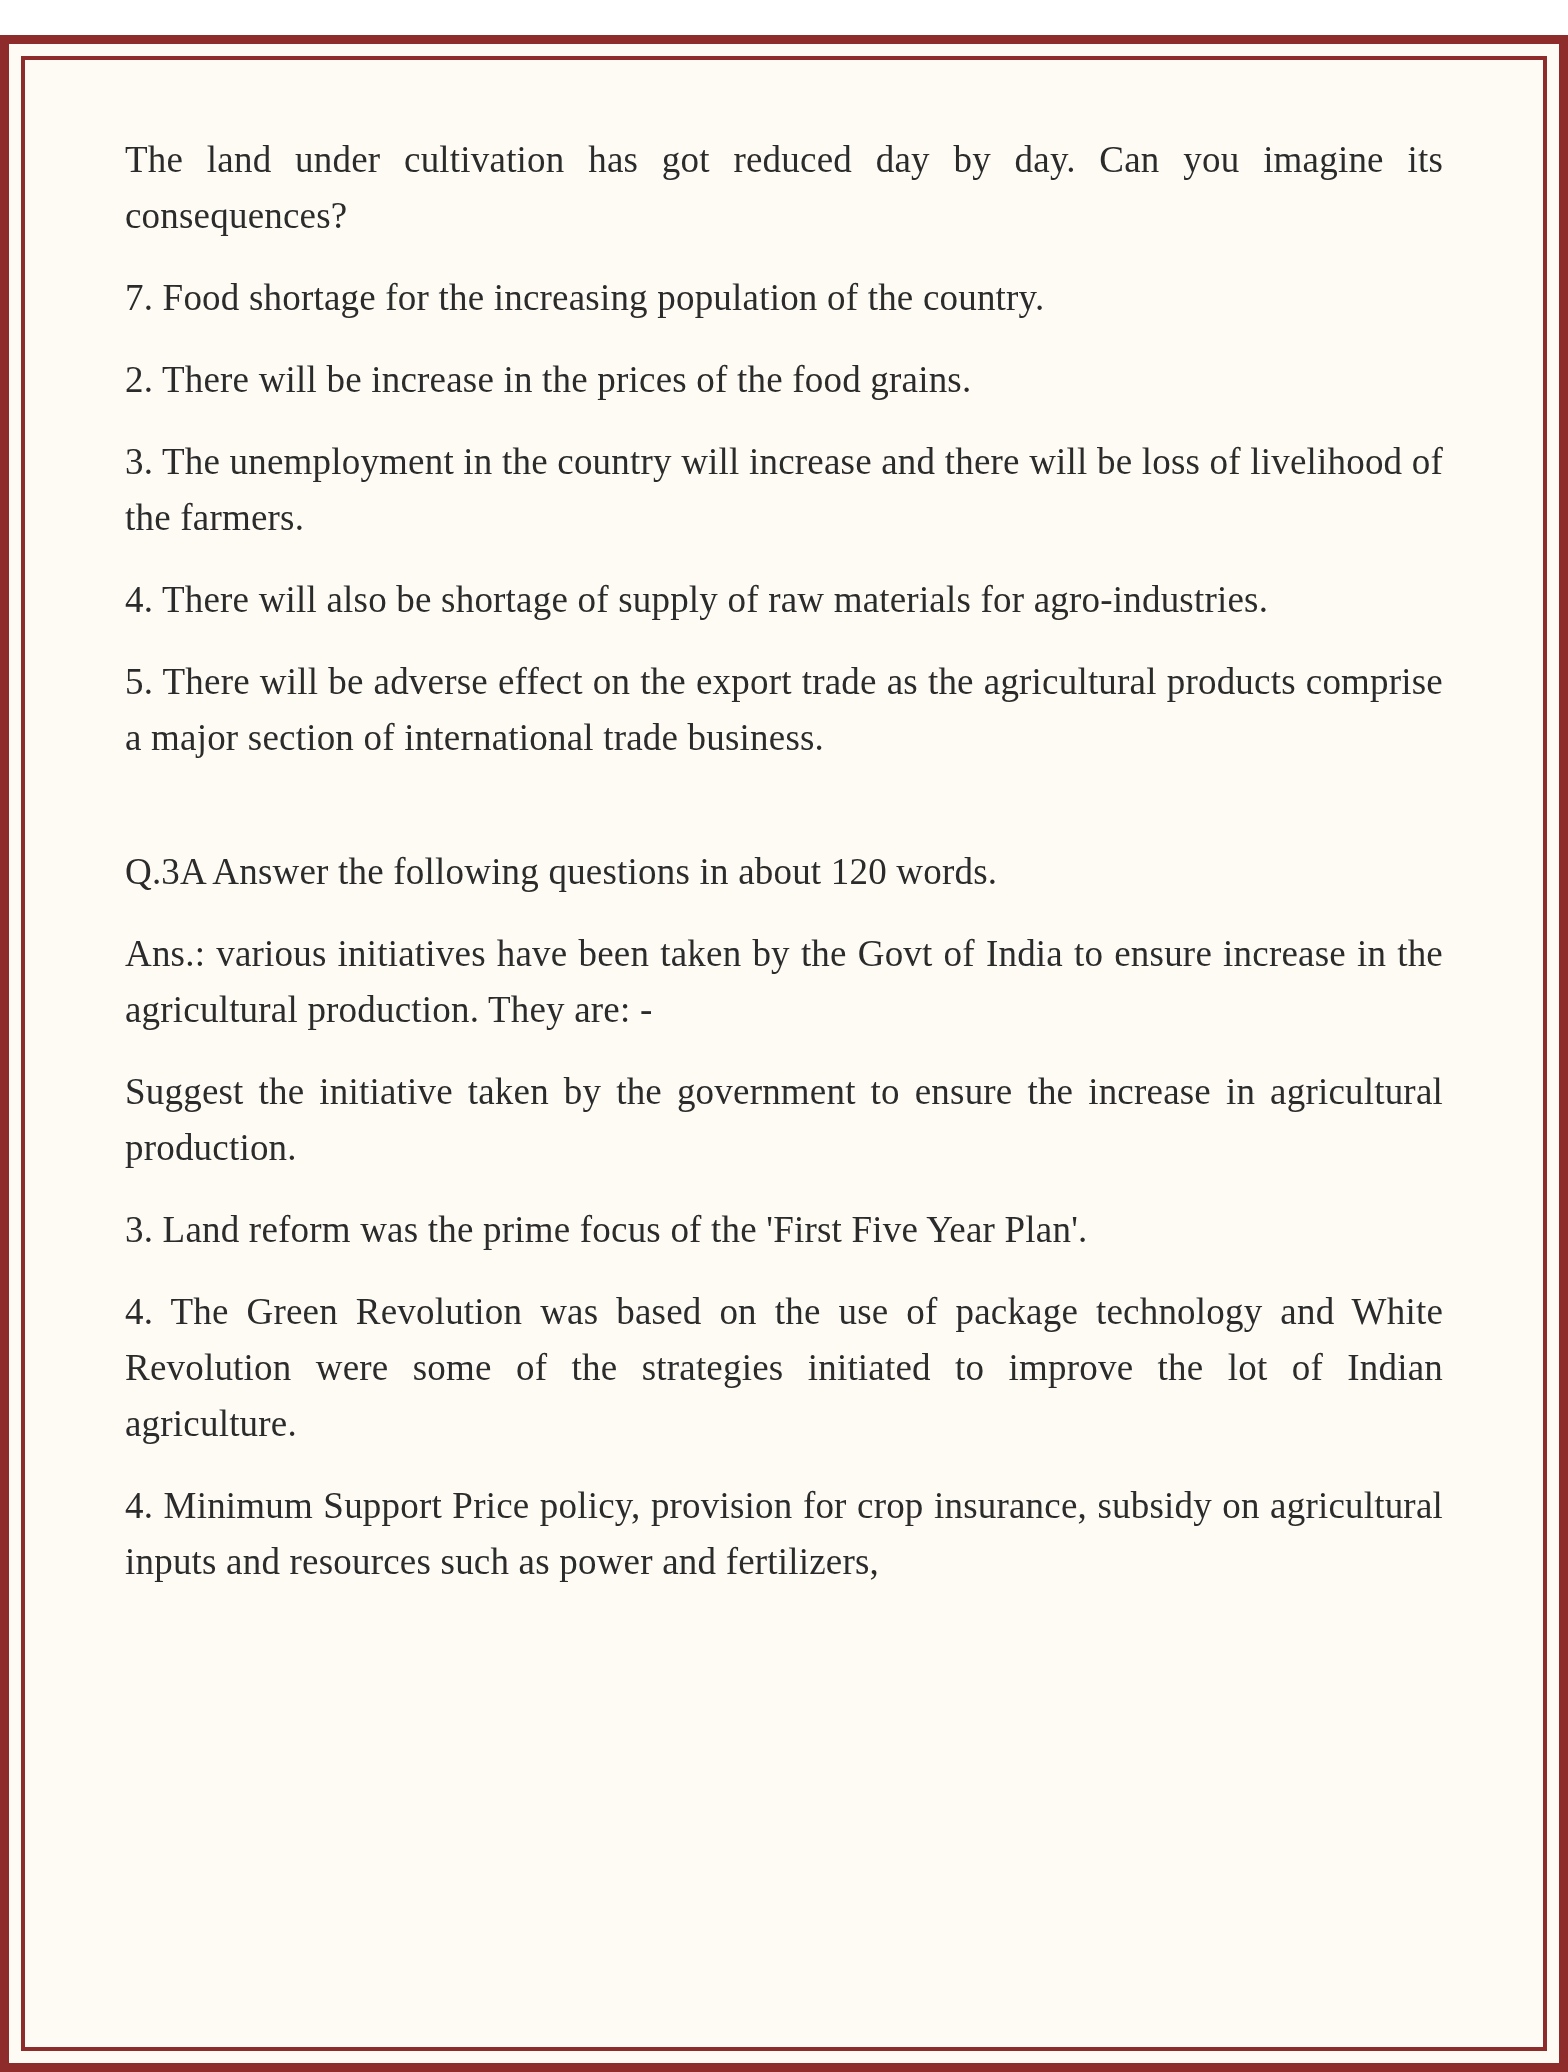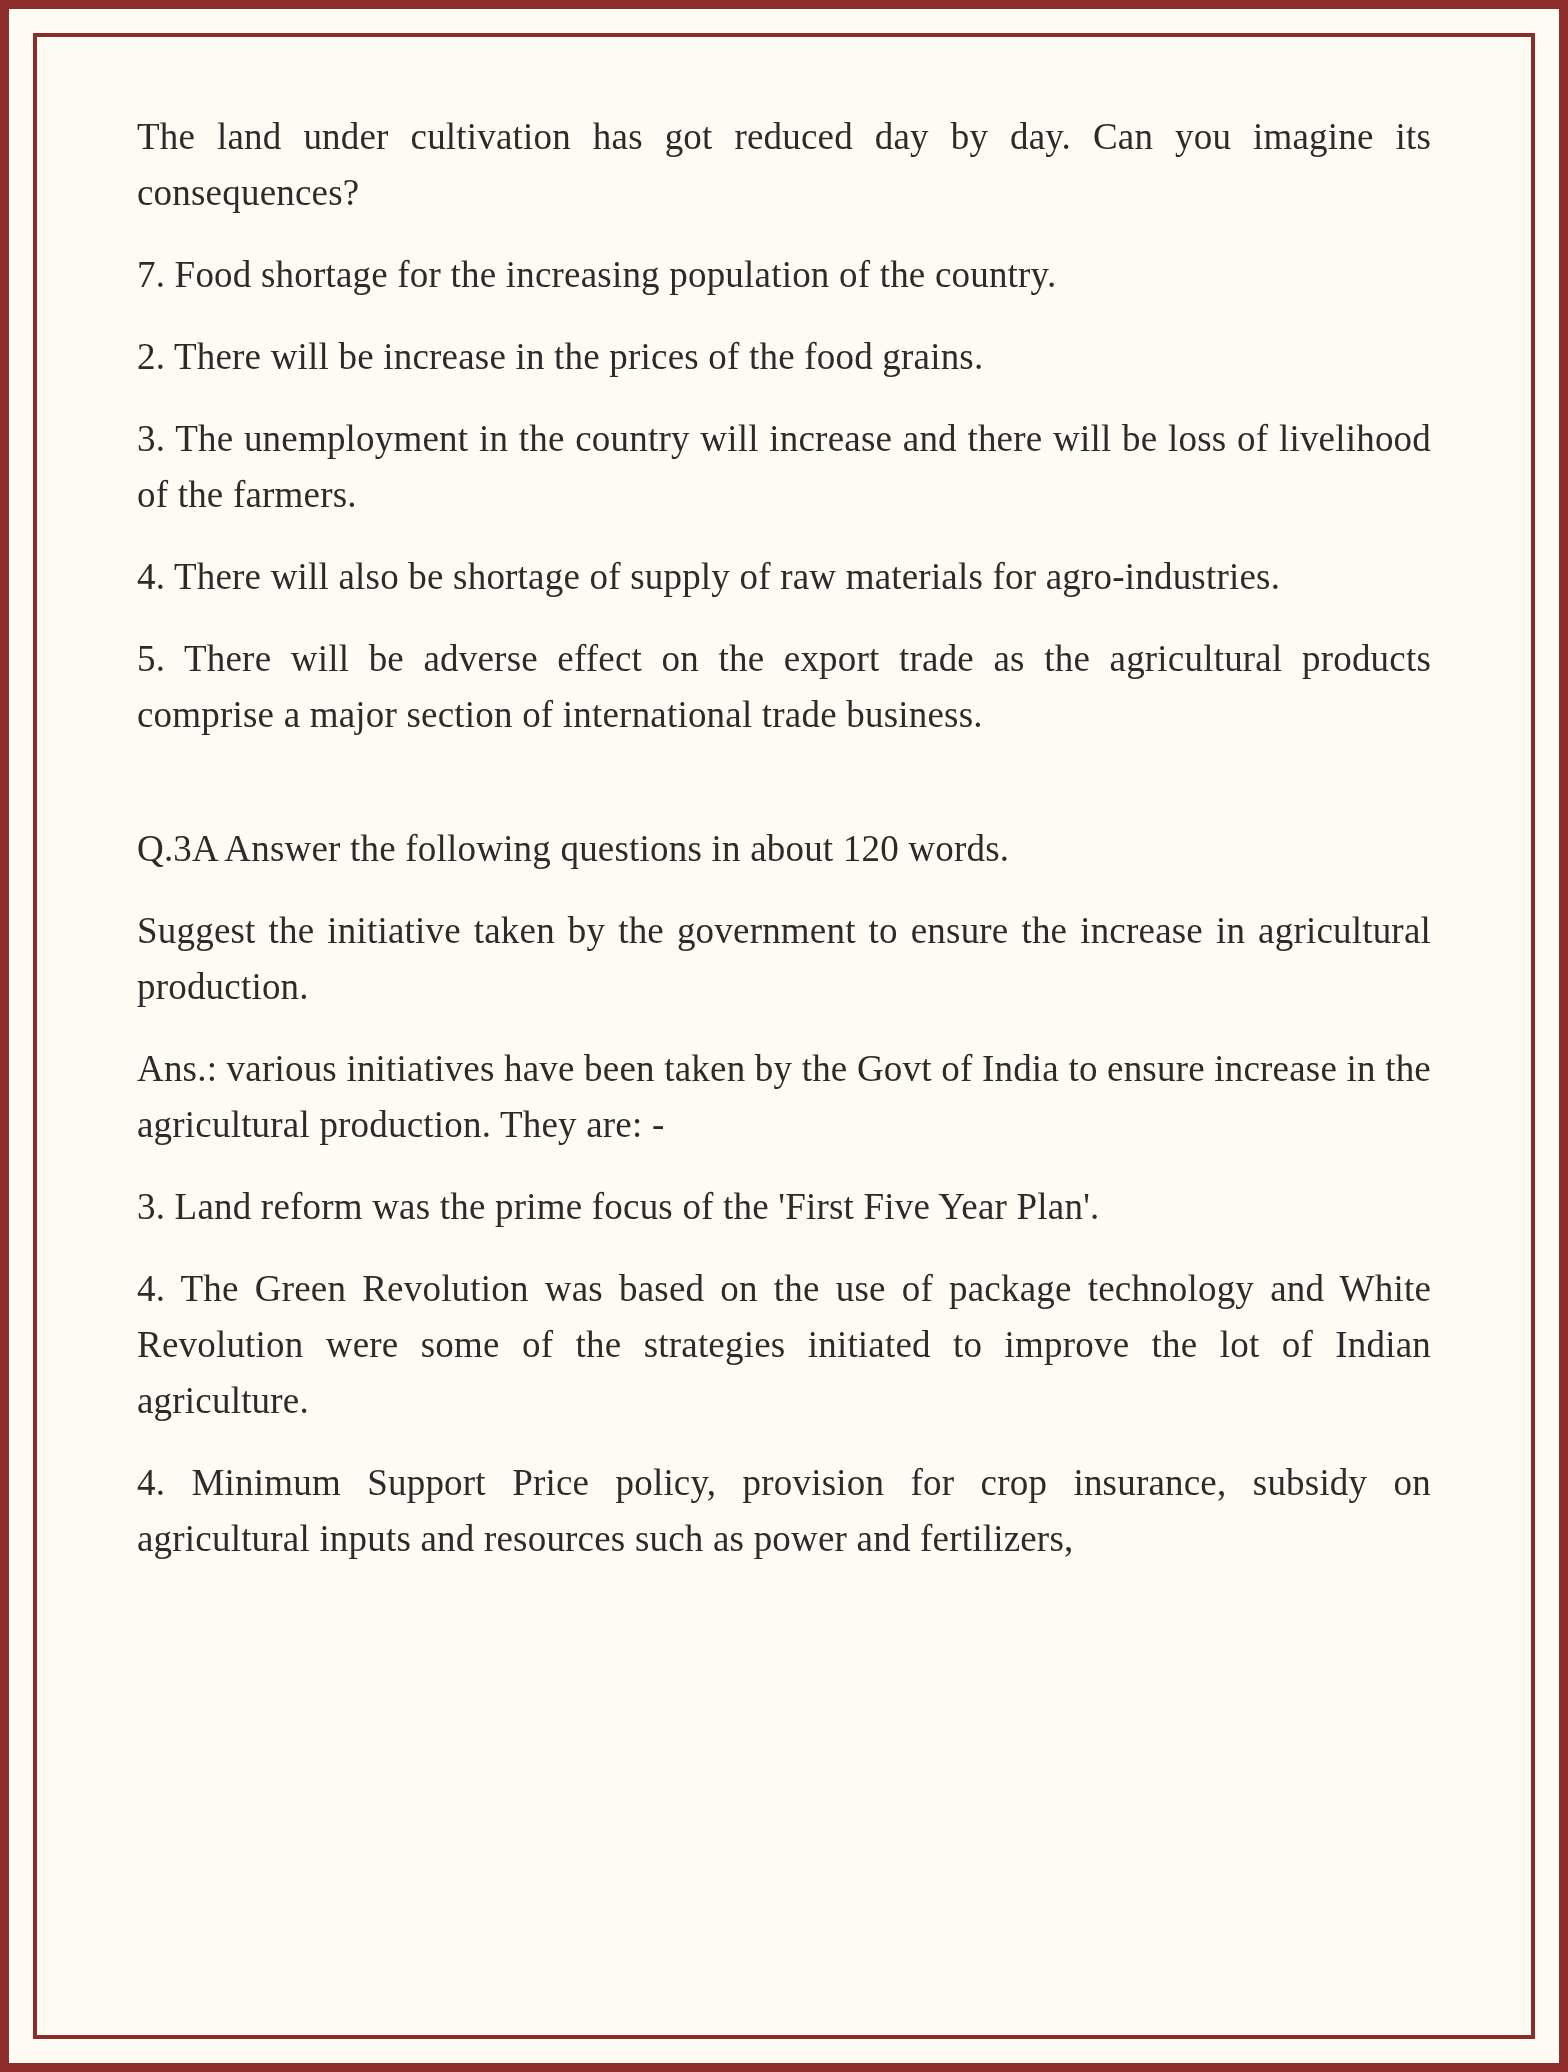--- a/index.html
+++ b/index.html
@@ -17,21 +17,22 @@
     height:2072px;
     position:relative;
     font-family:"Liberation Serif","DejaVu Serif",serif;
   }
   .page-outer{
     position:absolute;
     inset:0;
     box-sizing:border-box;
     border:9px solid var(--border-color);
     background:var(--page-bg);
-    padding:24px;
+    padding:12px;
+    margin-top:35px;
   }
   .page-inner{
     box-sizing:border-box;
     width:100%;
     height:100%;
     border:4px solid var(--border-color);
     padding:72px 100px 40px 100px;
     overflow:hidden;
   }
   .doc p{
@@ -53,20 +54,20 @@
   <div class="page-inner doc">
 
     <p>The land under cultivation has got reduced day by day. Can you imagine its consequences?</p>
     <p>7. Food shortage for the increasing population of the country.</p>
     <p>2. There will be increase in the prices of the food grains.</p>
     <p>3. The unemployment in the country will increase and there will be loss of livelihood of the farmers.</p>
     <p>4. There will also be shortage of supply of raw materials for agro-industries.</p>
     <p>5. There will be adverse effect on the export trade as the agricultural products comprise a major section of international trade business.</p>
 
     <p class="section-gap">Q.3A  Answer the following questions in about 120 words.</p>
+    <p>Ans.:  various initiatives have been taken by the Govt of India to ensure increase in the agricultural production. They are: -</p>
     <p>Suggest the initiative taken by the government to ensure the increase in agricultural production.</p>
-    <p>Ans.:  various initiatives have been taken by the Govt of India to ensure increase in the agricultural production. They are: -</p>
     <p>3. Land reform was the prime focus of the 'First Five Year Plan'.</p>
     <p>4. The Green Revolution was based on the use of package technology and White Revolution were some of the strategies initiated to improve the lot of Indian agriculture.</p>
     <p>4. Minimum Support Price policy, provision for crop insurance, subsidy on agricultural inputs and resources such as power and fertilizers,</p>
 
   </div>
 </div>
 
 </body></html>

